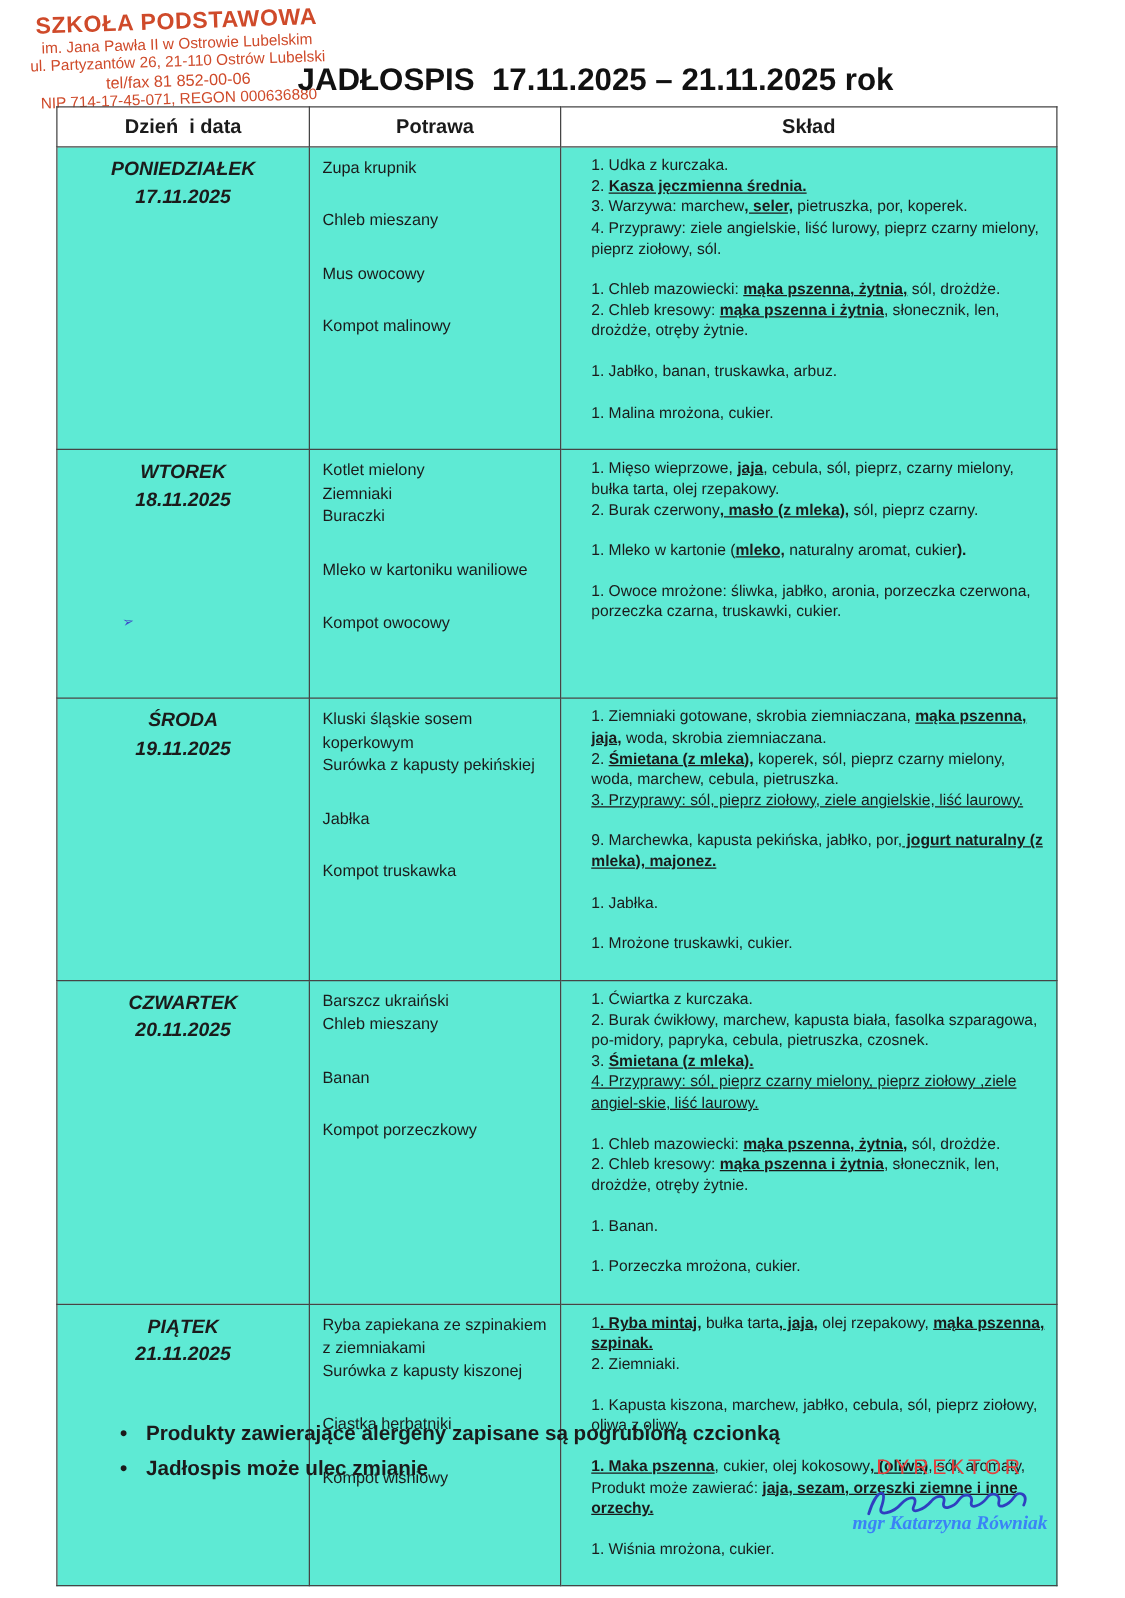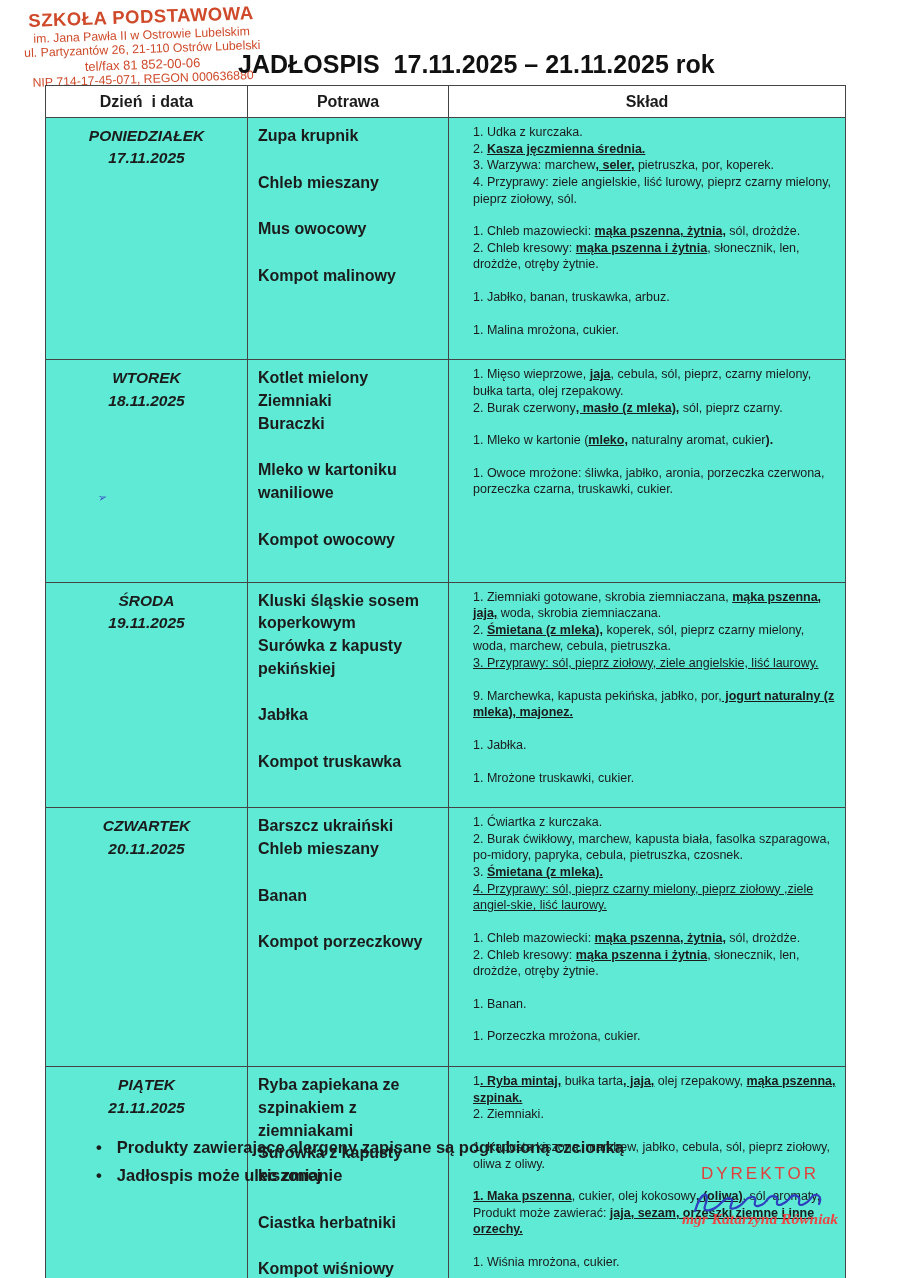--- a/index.html
+++ b/index.html
@@ -26,38 +26,38 @@
   #menu-body tr:nth-child(2) td{height:185px;}
   #menu-body tr:nth-child(3) td{height:210px;}
   #menu-body tr:nth-child(4) td{height:222px;}
   #menu-body tr:nth-child(5) td{height:191px;}
 
   .col-day{padding-top:7px;}
   .day-name,.day-date{font-style:italic;font-weight:700;font-size:15.5px;text-align:center;
                       line-height:1.45;}
   .col-dish{padding:7px 4px 6px 10px;}
   .dish-group{margin-bottom:24px;}
-  .dish{font-weight:700;font-size:16px;line-height:1.42;}
+  .dish{font-weight:400;font-size:13px;line-height:1.42;}
   .col-ing{padding:6px 6px 5px 24px;margin-left:44px;}
   .ing-group{margin-bottom:16px;}
   .ing-item{font-size:12.5px;line-height:1.33;}
   .seg-b{font-weight:700;}
   .seg-u{text-decoration:underline;}
   .seg-bu{font-weight:700;text-decoration:underline;}
 
   
   .notes{position:absolute;left:96px;top:1138px;margin:0;padding:0;list-style:none;}
   .note{font-weight:700;font-size:16.5px;margin-bottom:9px;}
   .note::before{content:"\2022";margin-right:15px;}
 
   
   .director{position:absolute;left:655px;top:1164px;width:210px;text-align:center;}
   .dir-role{color:#e1413e;font-size:17px;letter-spacing:3px;font-weight:500;text-align:center;}
   .sig-svg{display:block;margin:1px auto 0;}
-  .dir-name{color:#ef4444;font-family:"Liberation Serif",serif;font-style:italic;
+  .dir-name{color:#3b82f6;font-family:"Liberation Serif",serif;font-style:italic;
             font-size:15.5px;font-weight:700;margin-top:-5px;white-space:pre;}
 
   
   .pen-mark{position:absolute;left:98px;top:491px;color:#3d4ec9;font-size:11px;
             transform:rotate(-12deg);}
 </style>
 </head>
 <body>
 
 <div class="page">

